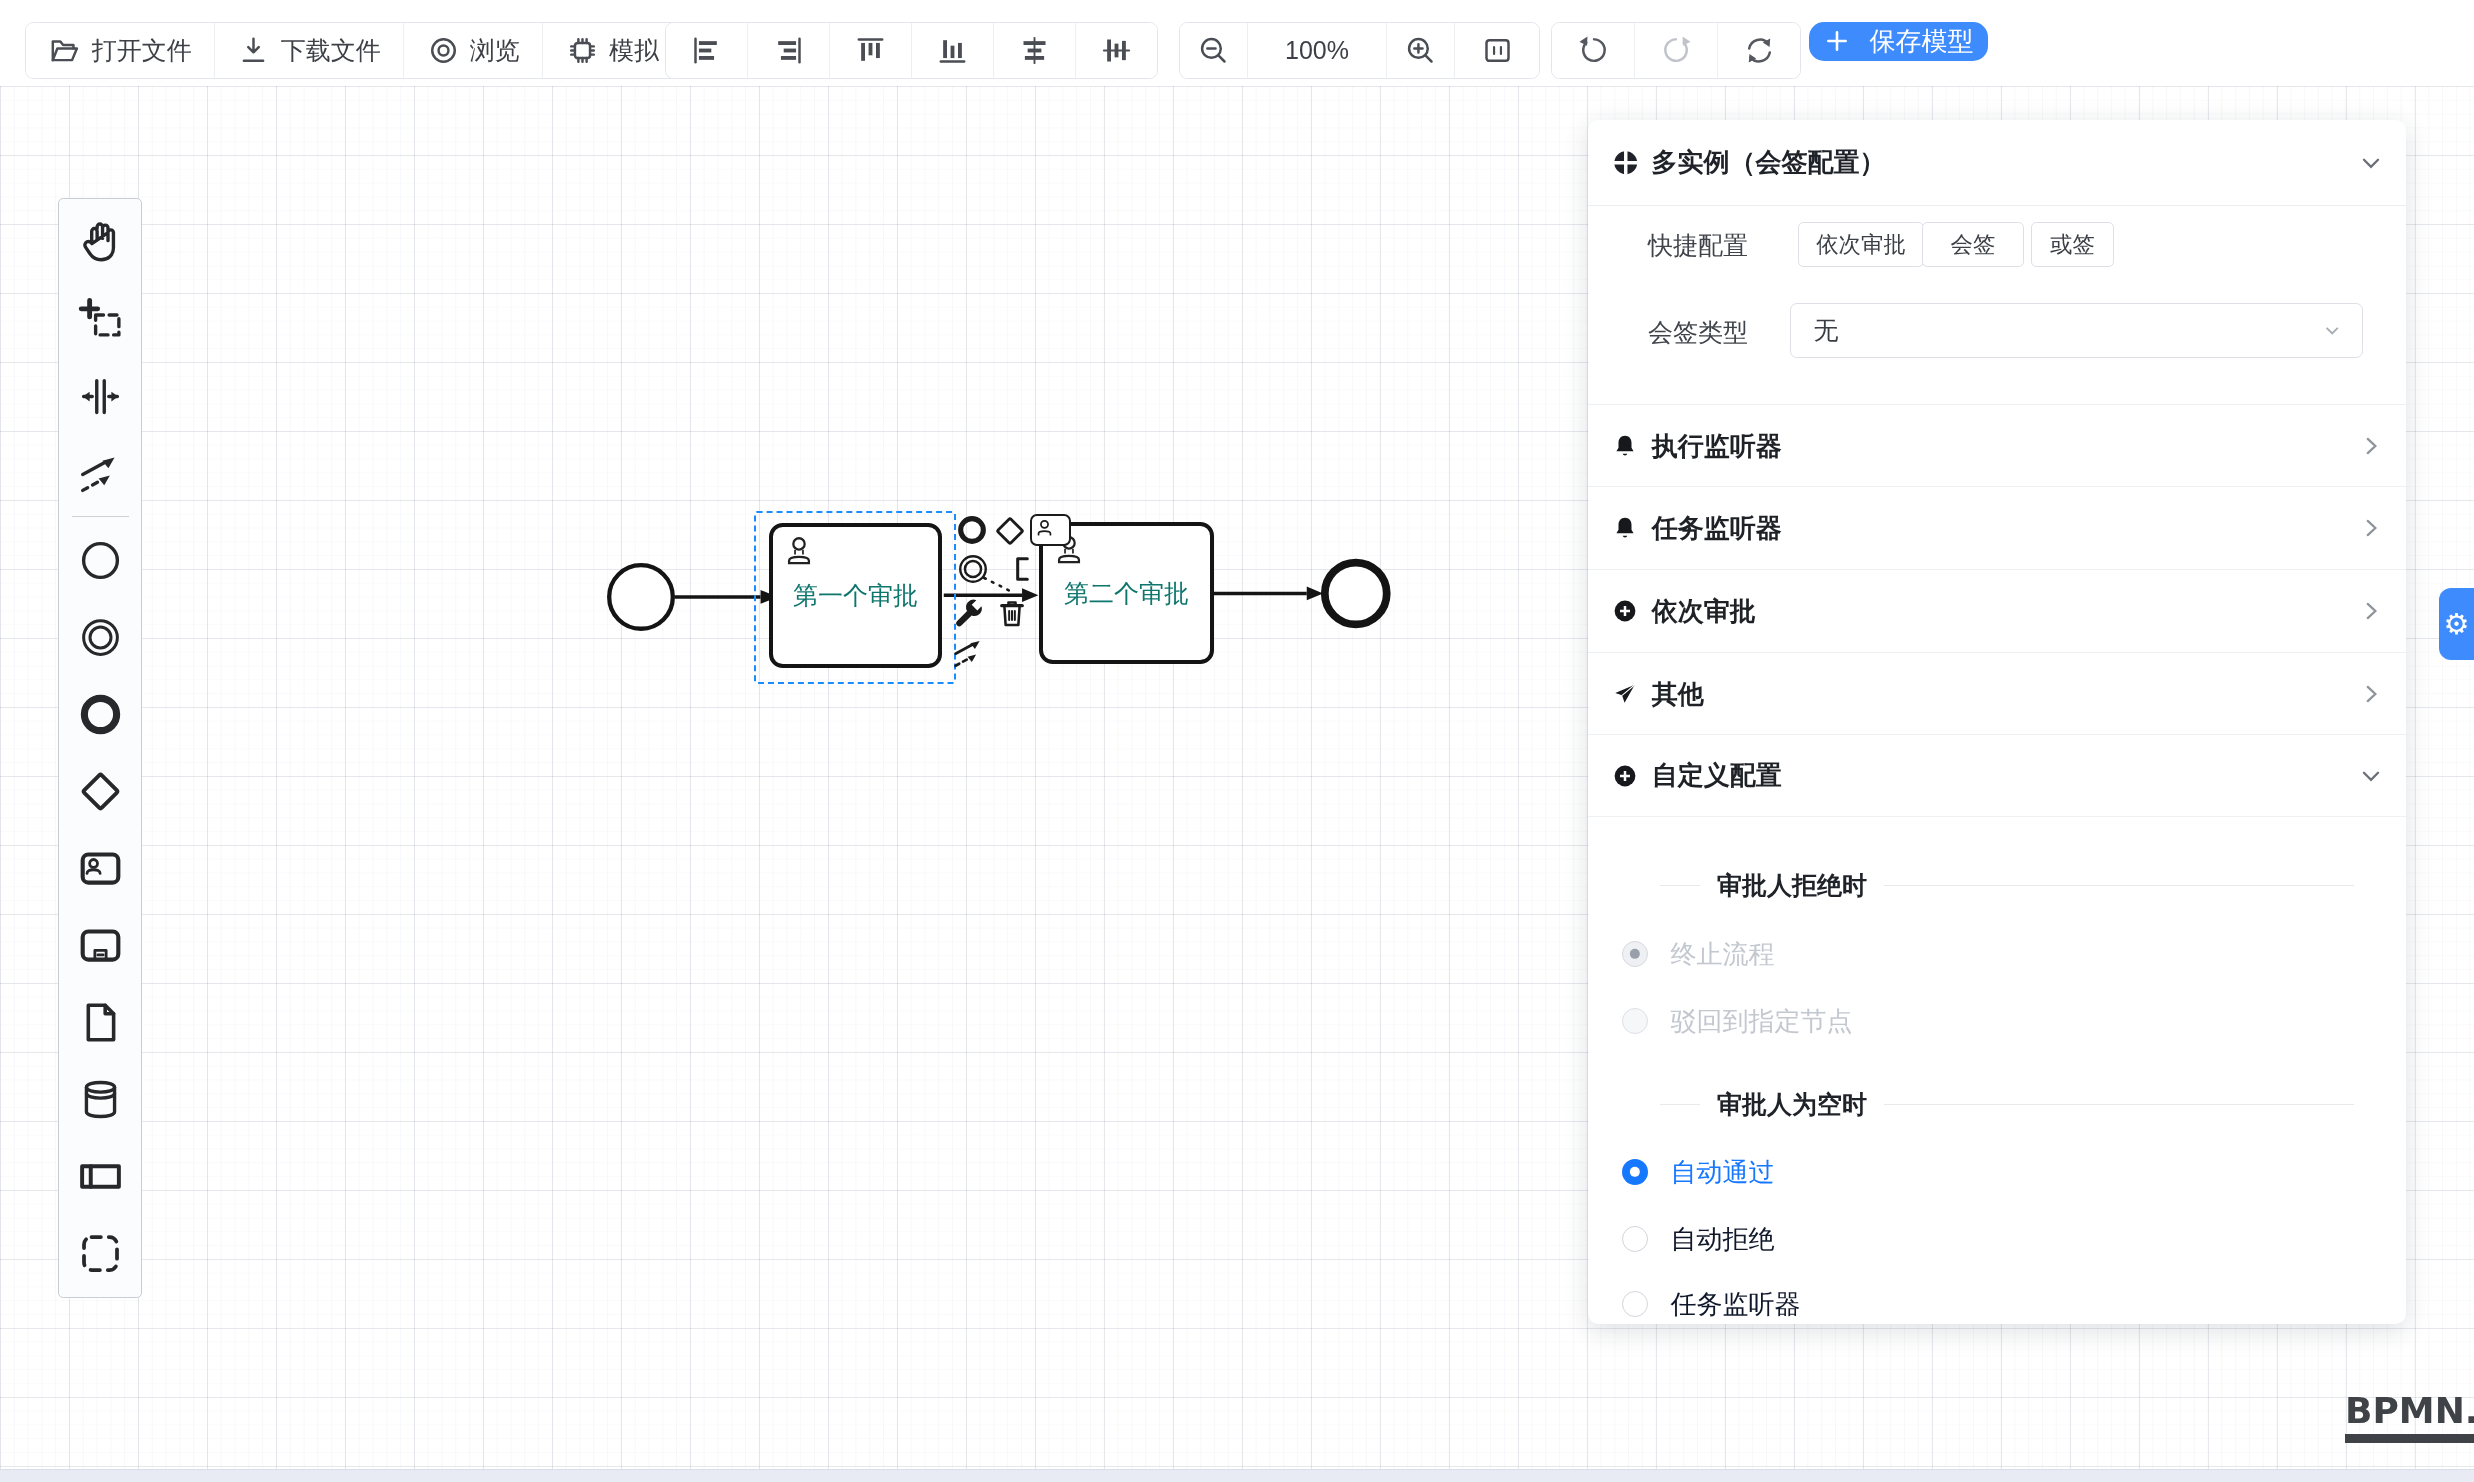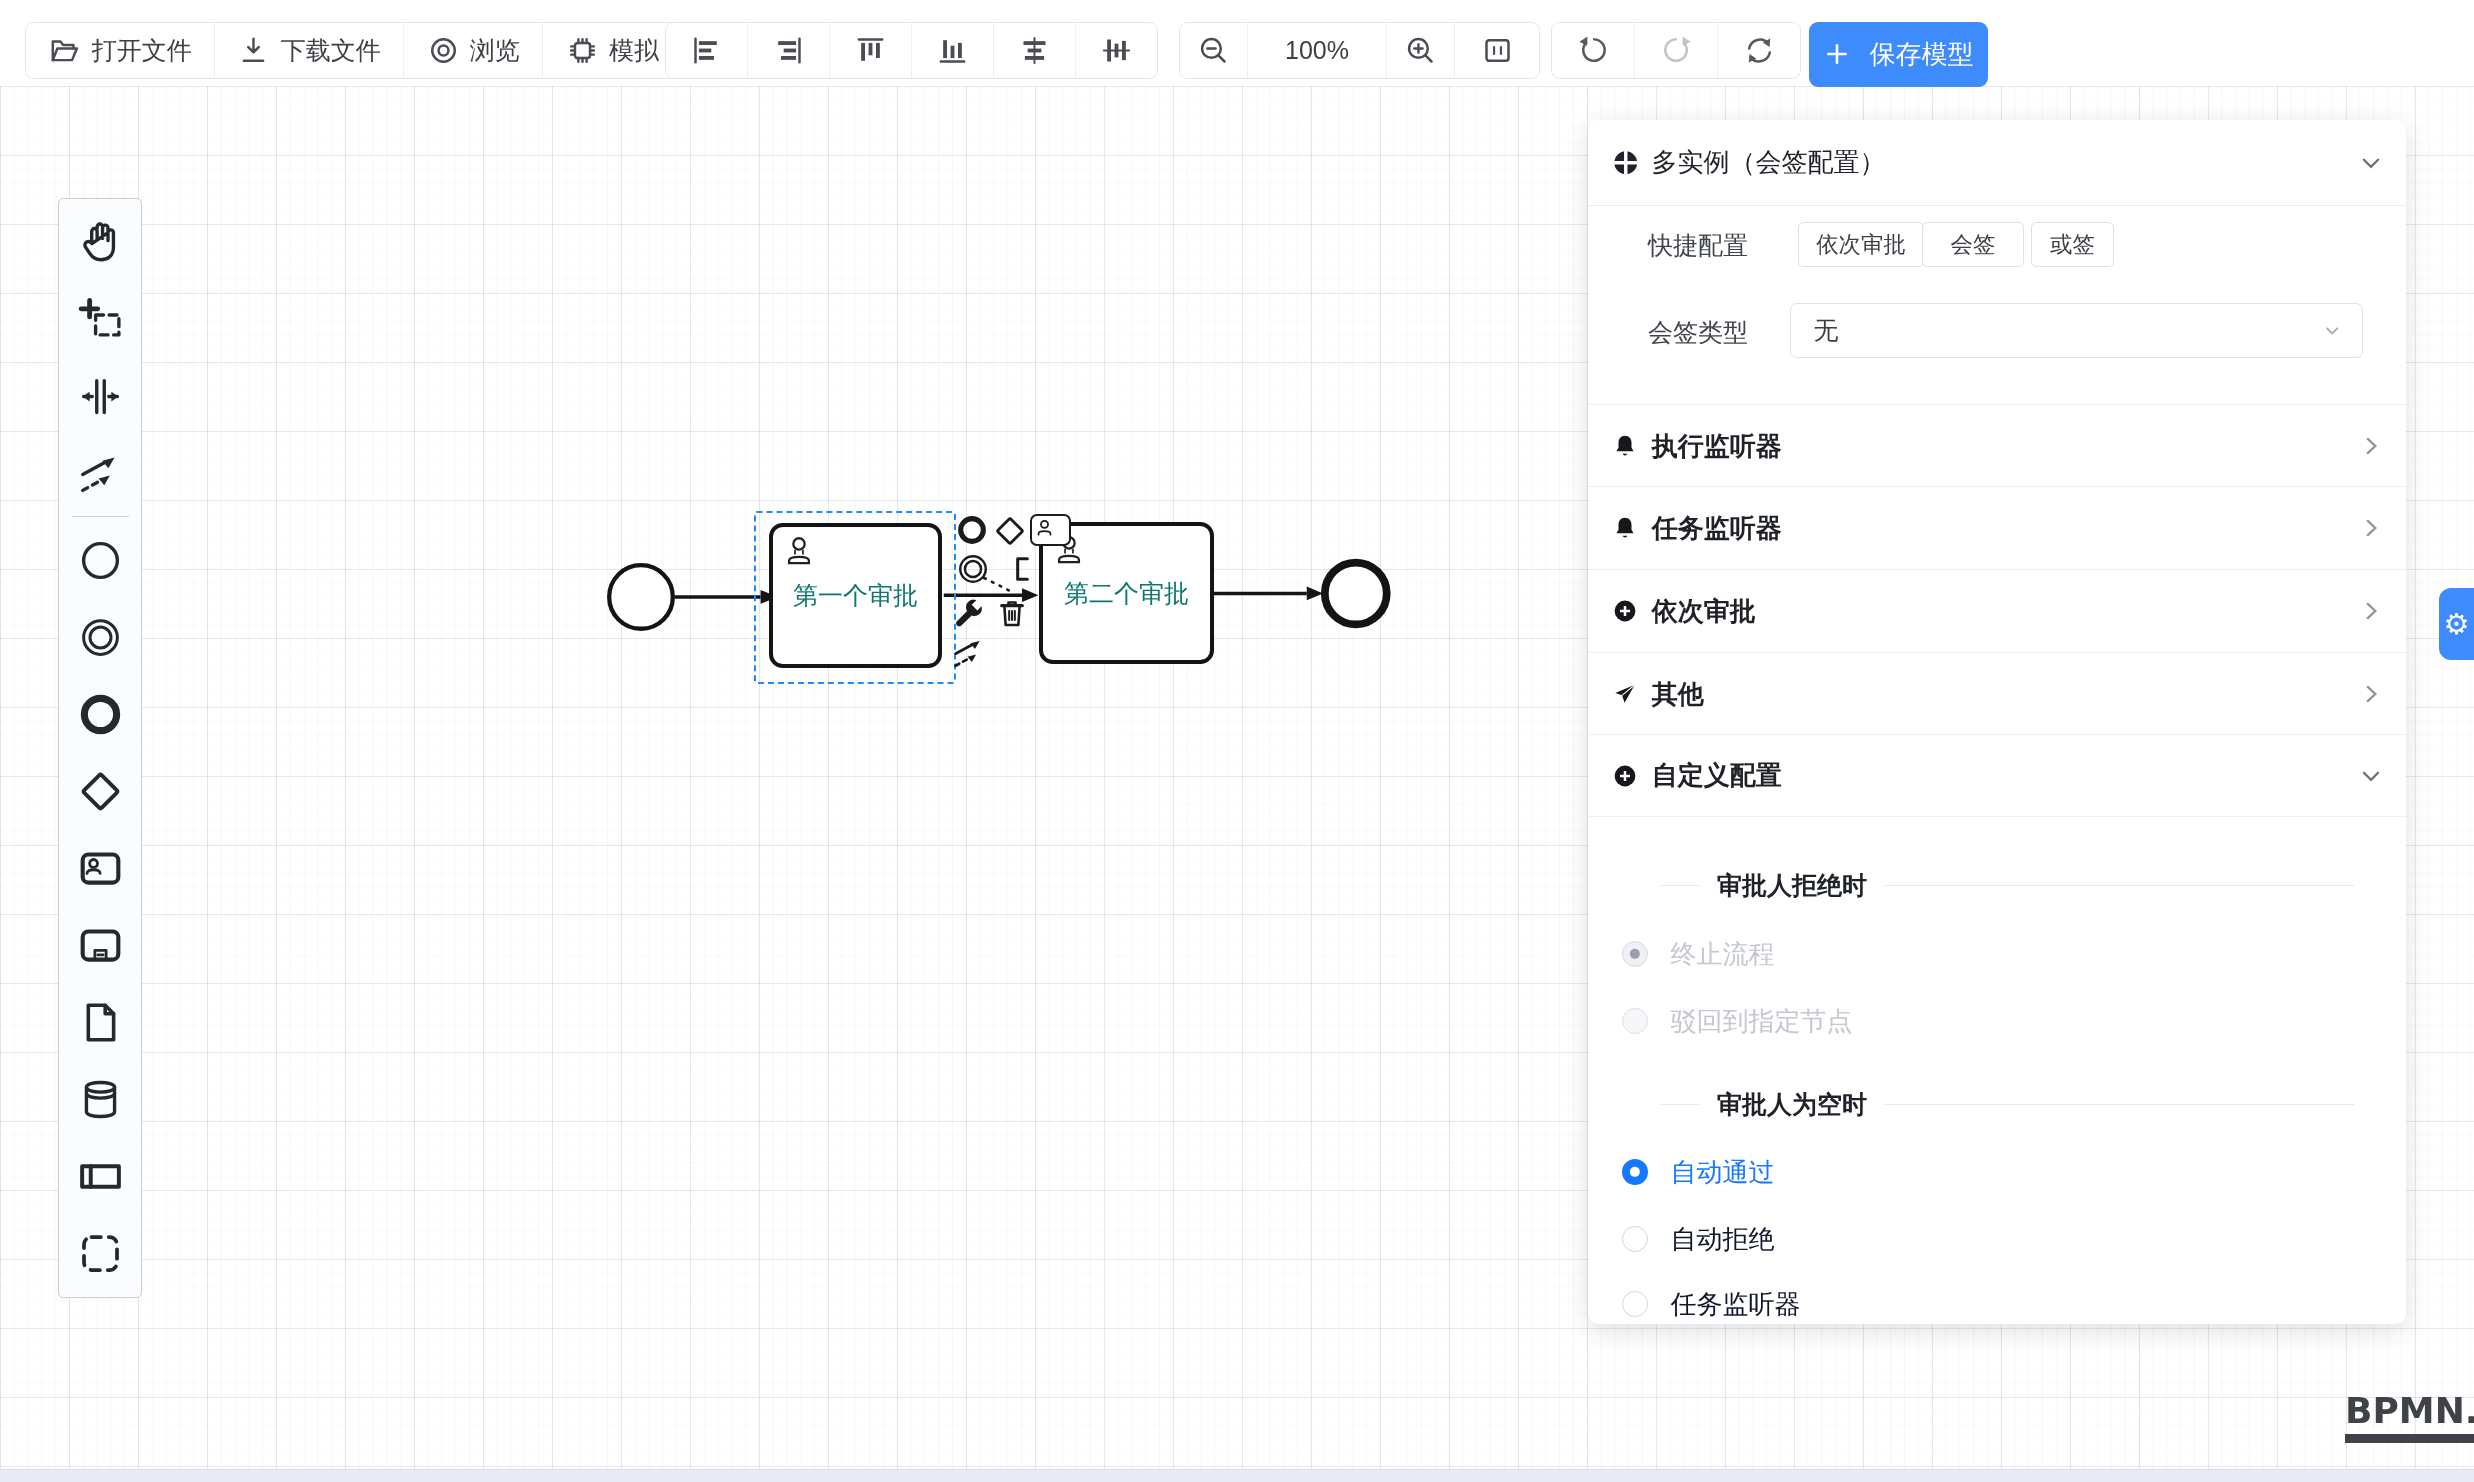--- a/index.html
+++ b/index.html
@@ -20,21 +20,21 @@
   .tbar{position:absolute;left:0;top:0;right:0;height:86px;background:#fff;z-index:50}
   .tgroup{position:absolute;top:21.5px;height:57px;display:flex;align-items:stretch;background:#fff;
           border:1.7px solid #e2e5ea;border-radius:8.6px;overflow:hidden;box-sizing:border-box}
   .tbtn{display:flex;align-items:center;justify-content:center;gap:10.3px;padding:0 22.4px;
         border-right:1.7px solid #edeff3;color:#3d4046;font-size:25px;cursor:pointer;background:#fff}
   .tbtn:last-child{border-right:none}
   .ibtn{width:81px;padding:0}
   .ic{width:33px;height:33px;stroke:#4a4d53;fill:none;stroke-width:1.8;stroke-linecap:round;stroke-linejoin:round}
   .icf{fill:#4a4d53;stroke:none}
   .zoomlevel{font-size:25px;color:#3d4046}
-  .savebtn{position:absolute;left:1809px;top:21.5px;width:179px;height:65px;background:#3e8bfe;border-radius:9px;
+  .savebtn{position:absolute;left:1809px;top:21.5px;width:179px;height:39px;background:#3e8bfe;border-radius:15px;
            display:flex;align-items:center;justify-content:center;gap:20px;color:#fff;font-size:26px;cursor:pointer}
 
   
   .palette{position:absolute;left:58px;top:198px;width:84px;background:#fbfcfd;border:1.7px solid #c9ccd2;
            border-radius:5.2px;z-index:20;display:flex;flex-direction:column;align-items:center;padding:5.2px 0;box-sizing:border-box}
   .pent{width:81px;height:77px;display:flex;align-items:center;justify-content:center;cursor:pointer}
   .pent svg{width:45px;height:45px;stroke:#26282c;fill:none;stroke-width:1.8;stroke-linecap:round;stroke-linejoin:round}
   .psep{width:57px;height:0;border-top:1.7px solid #cdd0d6;margin:4.3px 0}
 
   
@@ -43,21 +43,21 @@
   .selbox{position:absolute;border:2.6px dashed #1a8cff;z-index:20;border-radius:2.6px}
   .pad{position:absolute;z-index:30;display:flex;align-items:center;justify-content:center;cursor:pointer}
   .pad svg{width:34px;height:34px;stroke:#1b1b1b;fill:none;stroke-width:2;stroke-linecap:round;stroke-linejoin:round}
   .personwrap{position:absolute;left:8.6px;top:6.9px;width:34px;height:34px}
 
   
   .panel{position:absolute;left:1588px;top:120px;width:818px;height:1204px;background:#fff;border-radius:10.3px;
          box-shadow:0 6.9px 26px rgba(29,39,59,0.14);z-index:40;overflow:hidden}
   .phead{position:absolute;left:0;top:0;right:0;height:86px;border-bottom:1.7px solid #ebedf0;
          display:flex;align-items:center;gap:12px;padding:0 24px;box-sizing:border-box}
-  .ptitle{font-size:26px;font-weight:normal;color:#1f2329}
+  .ptitle{font-size:26px;font-weight:bold;color:#1f2329}
   .flabel{position:absolute;left:60px;width:114px;font-size:25px;color:#3f434a}
   .qbtn{position:absolute;top:102px;height:45px;border:1.7px solid #dcdfe4;border-radius:5.2px;background:#fff;
         display:flex;align-items:center;justify-content:center;font-size:22.4px;color:#3c3f45;box-sizing:border-box;cursor:pointer}
   .selectbox{position:absolute;left:202px;top:183px;width:573px;height:55px;border:1.7px solid #dde0e6;border-radius:6.9px;
         background:#fff;display:flex;align-items:center;padding:0 22.4px;box-sizing:border-box;font-size:25px;color:#3a3d42;cursor:pointer}
   .secrow{position:absolute;left:0;right:0;height:83px;border-top:1.7px solid #eef0f2;display:flex;align-items:center;
           gap:13.8px;padding:0 24px;box-sizing:border-box;cursor:pointer}
   .seclabel{font-size:26px;font-weight:bold;color:#1e2126}
   .chev{position:absolute;right:22.4px;width:26px;height:26px}
   .subdiv{position:absolute;left:72px;right:52px;height:29px;display:flex;align-items:center;gap:17px}

